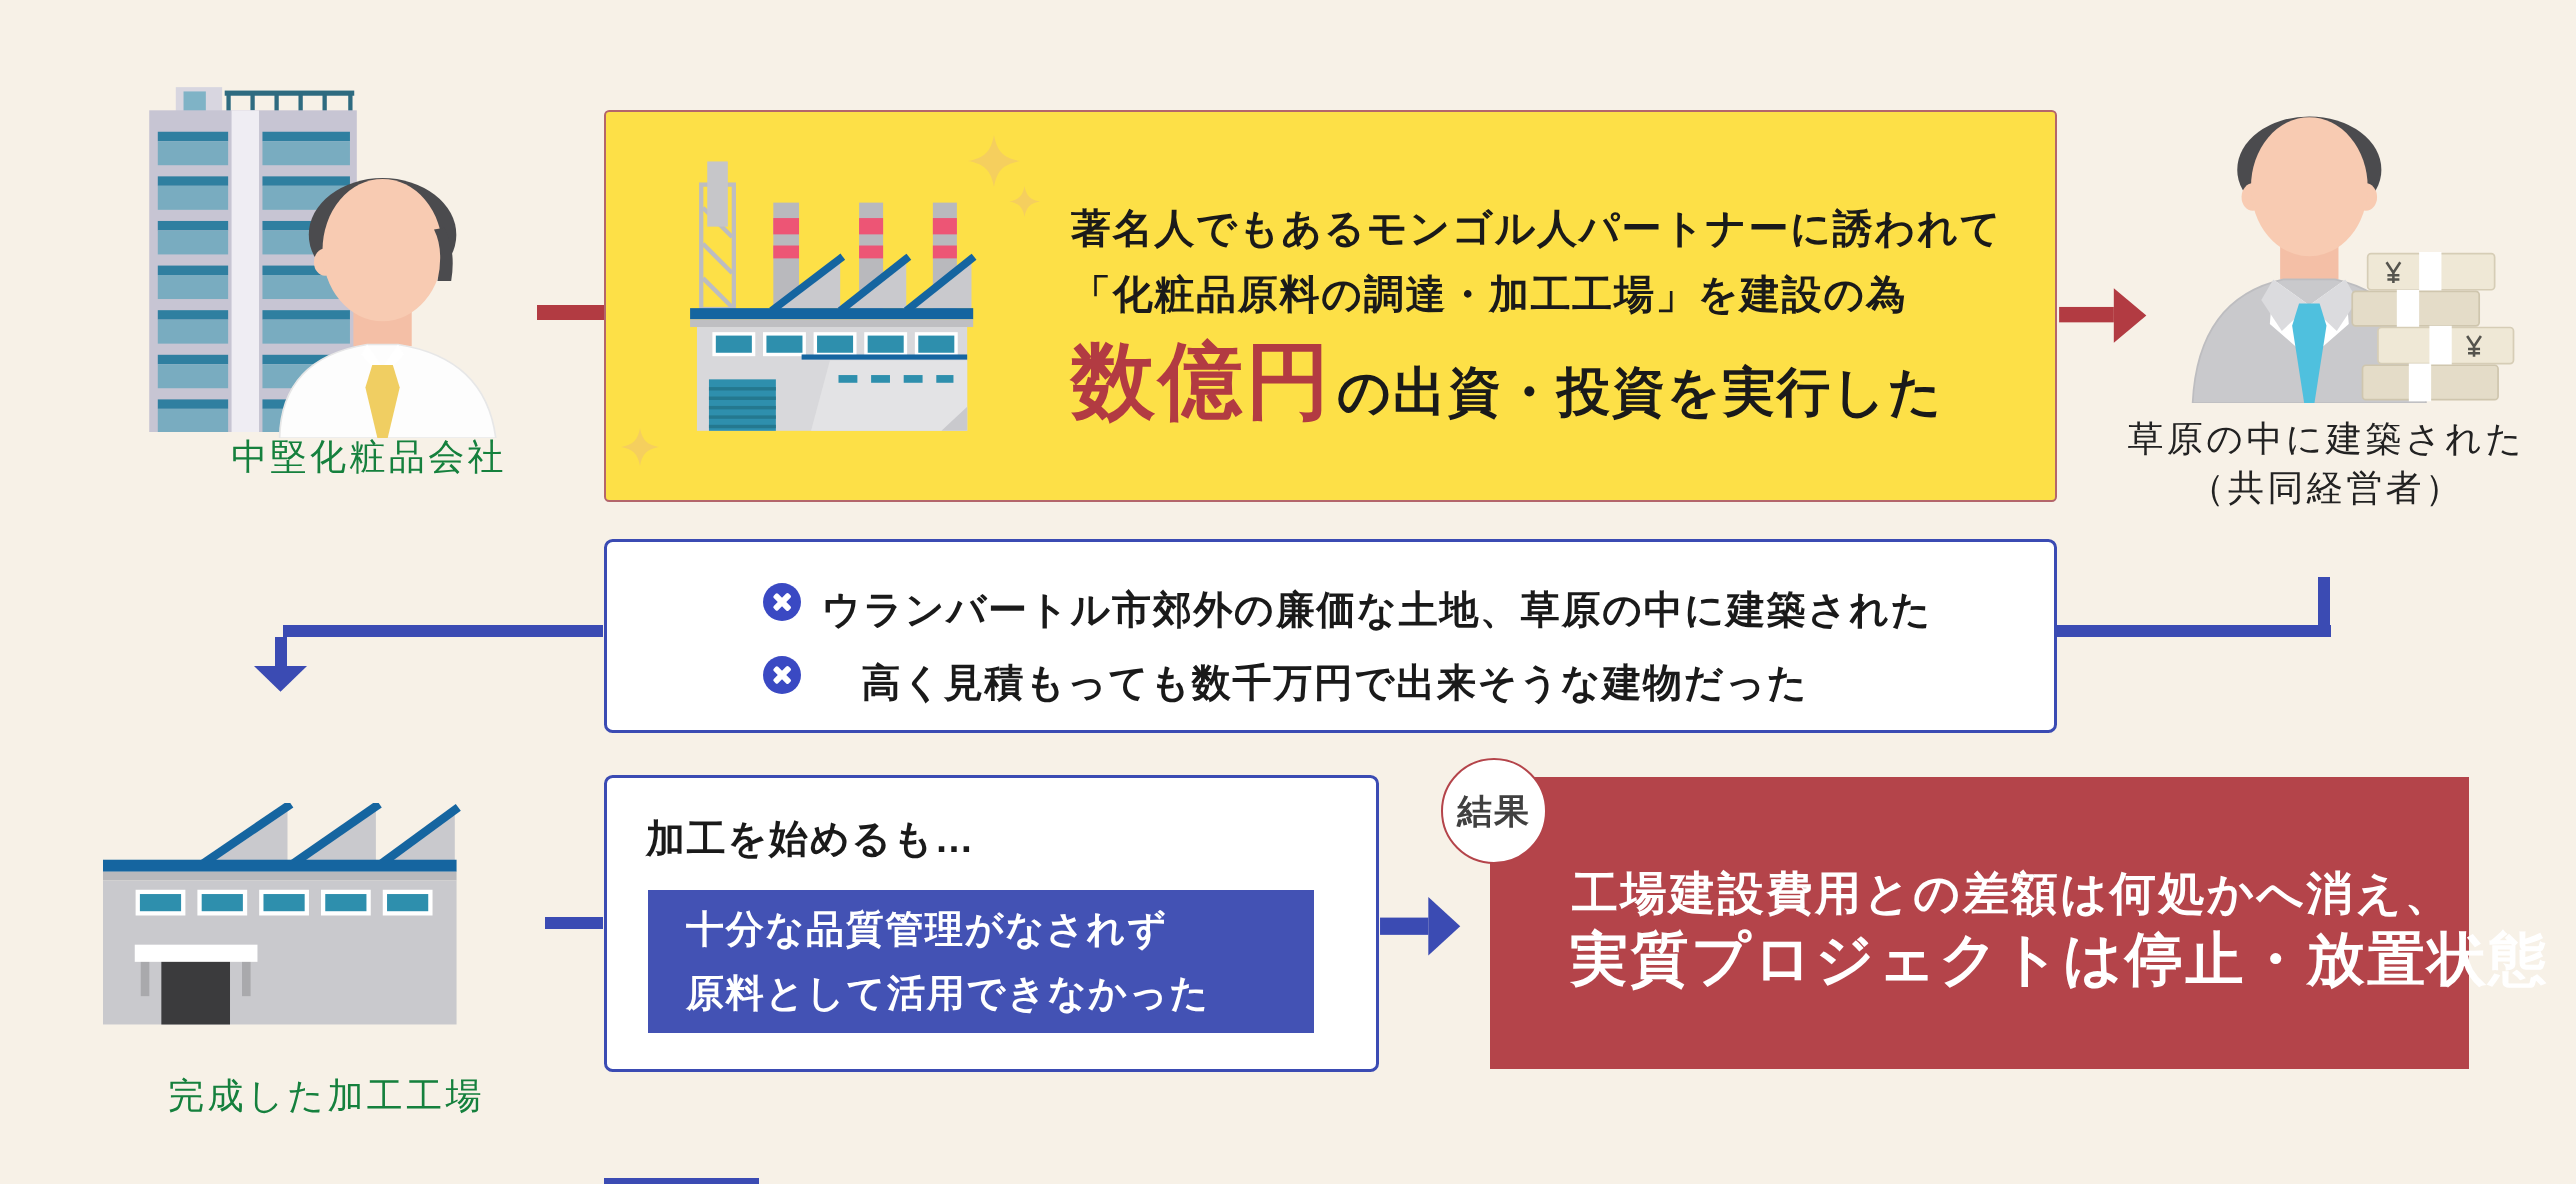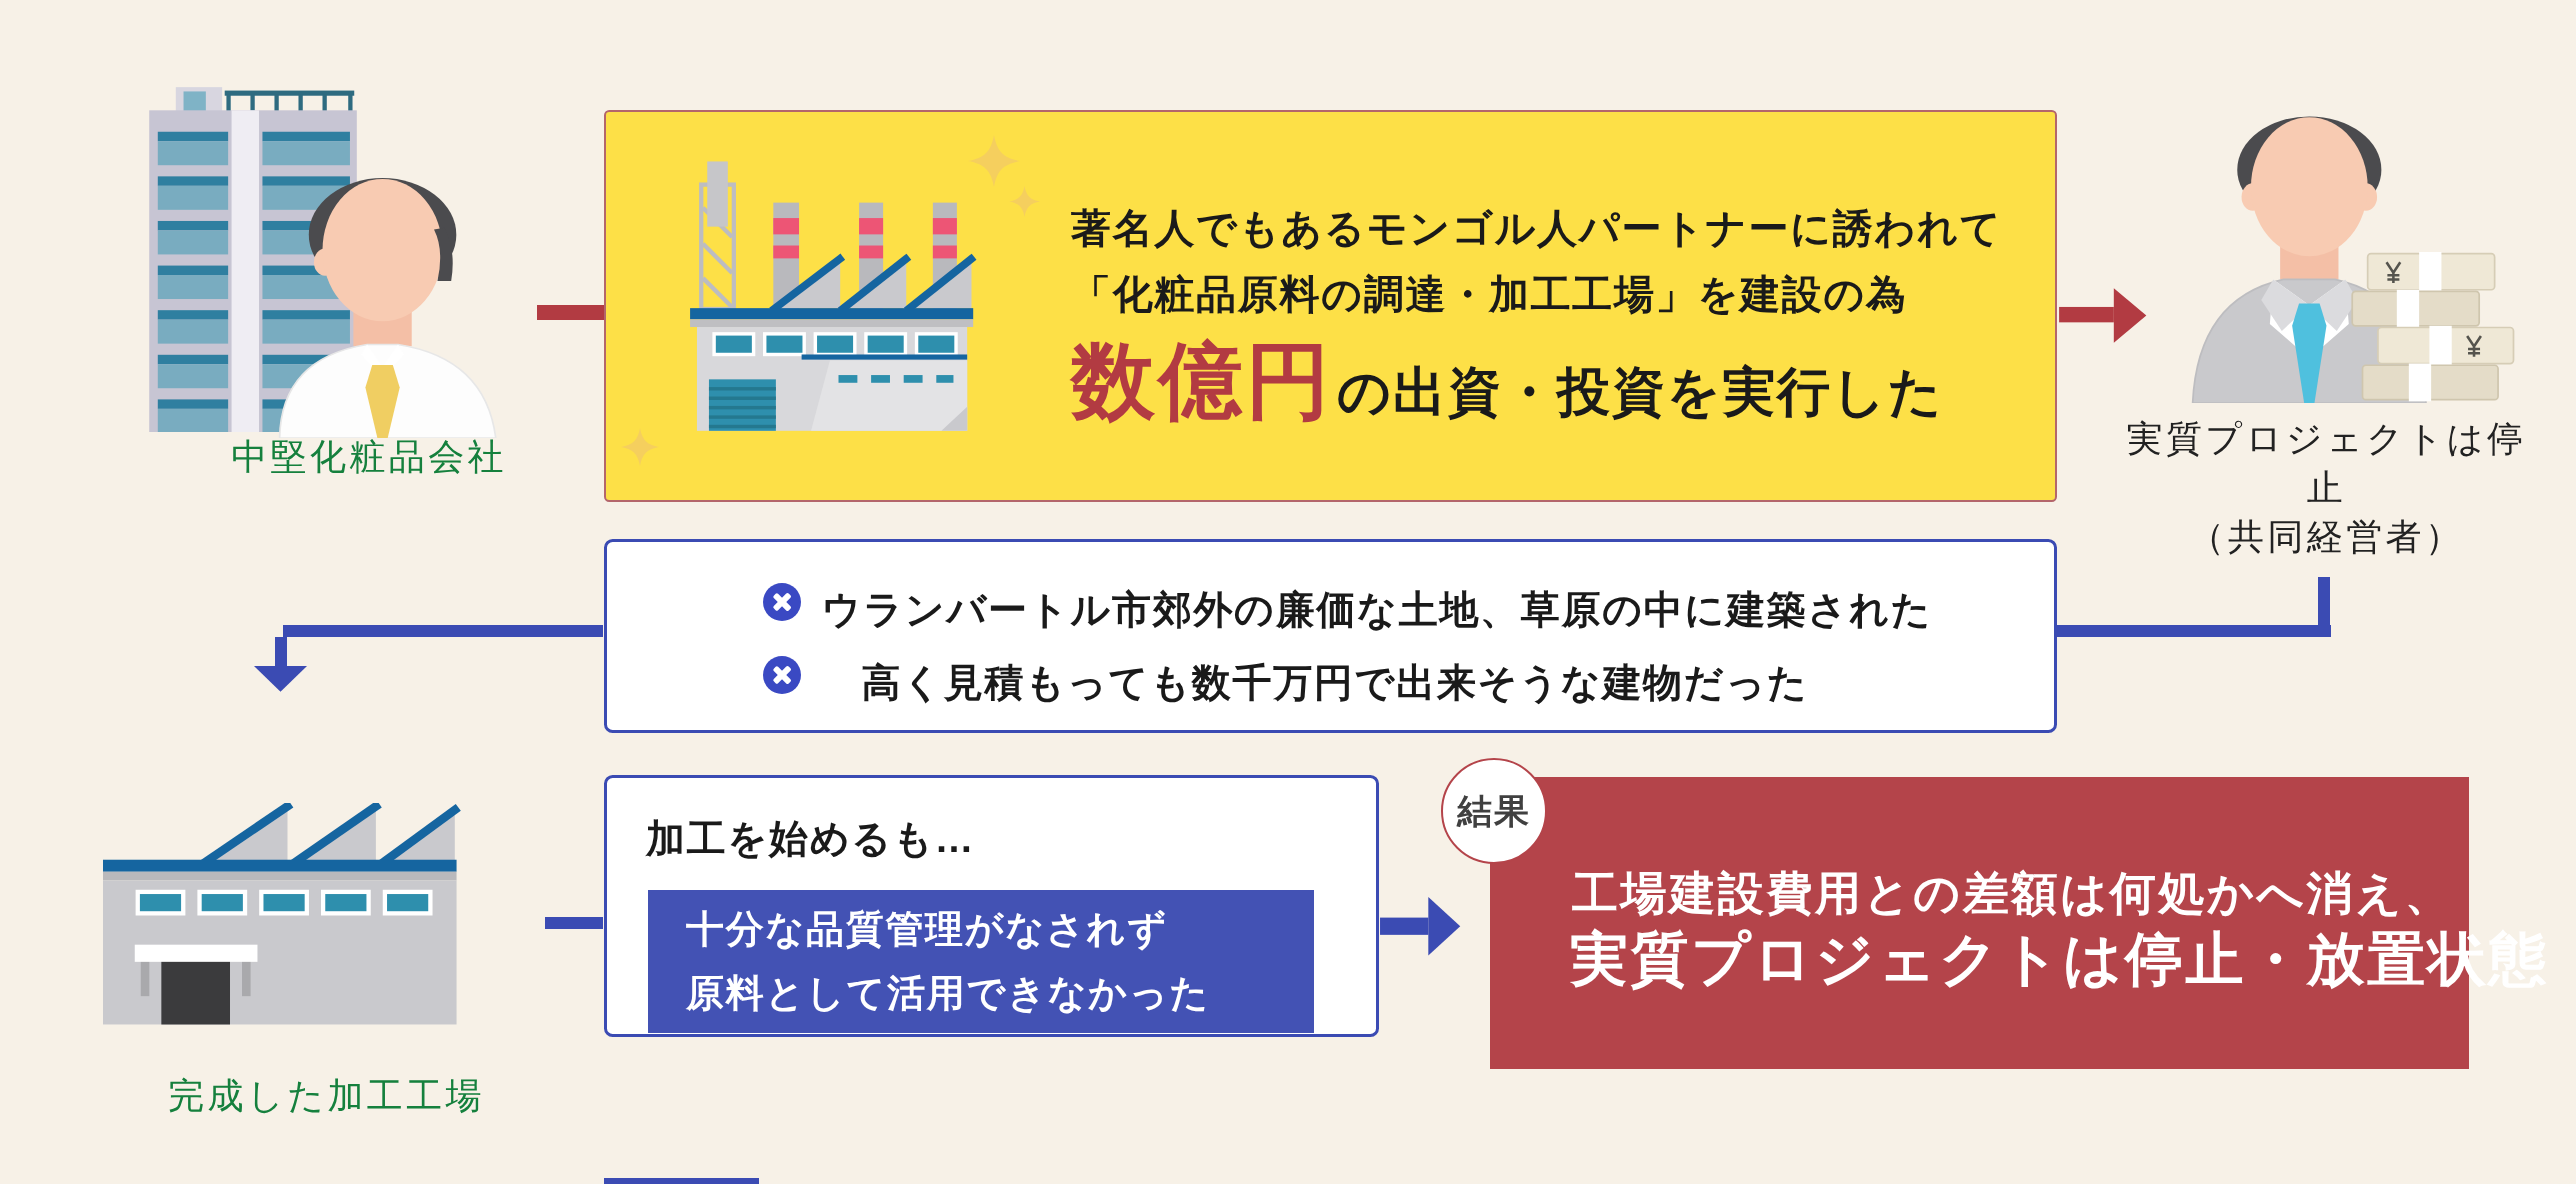--- a/index.html
+++ b/index.html
@@ -49,21 +49,21 @@
     content:"";position:absolute;left:50%;top:50%;
     width:20.6px;height:6px;background:#FFFFFF;border-radius:1.7px;
   }
   .x-circle::before{transform:translate(-50%,-50%) rotate(45deg);}
   .x-circle::after{transform:translate(-50%,-50%) rotate(-45deg);}
   .issue-text{margin-left:20.6px;font-size:39px;font-weight:700;color:#1A1A1A;
     letter-spacing:1.7px;white-space:nowrap;}
 
   
   .process-box{
-    left:604px;top:775px;width:775px;height:262px;
+    left:604px;top:775px;width:775px;height:297px;
     background:#FFFFFF;border:3.4px solid #3B4BB3;border-radius:8.6px;
     box-sizing:border-box;
   }
   .process-title{position:absolute;left:39px;top:34px;
     font-size:39px;font-weight:700;color:#1A1A1A;letter-spacing:1.7px;white-space:nowrap;}
   .process-highlight{
     position:absolute;left:41px;top:112px;width:666px;height:143px;
     background:#4352B4;box-sizing:border-box;padding:6.9px 0 0 38px;
   }
   .process-highlight .hl-line{
@@ -301,21 +301,21 @@
         <rect x="300" y="262" width="26" height="46" fill="#FFFFFF"></rect>
         <path d="M344 274 L352 286 L360 274 M352 286 L352 298 M345 289 L359 289 M345 294 L359 294" stroke="#55544E" stroke-width="3" fill="none"></path>
       </g>
       <g>
         <rect x="222" y="308" width="158" height="40" rx="4" fill="#E4DCC8" stroke="#CFC6AE" stroke-width="2"></rect>
         <rect x="276" y="306" width="26" height="44" fill="#FFFFFF"></rect>
       </g>
     </g>
   </svg>
   <div class="abs partner-label">
-    <div>実質プロジェクトは停止</div>
+    <div>草原の中に建築された</div>
     <div>（共同経営者）</div>
   </div>
 
   <div class="abs blue-bar" style="left:2318px;top:577px;width:12px;height:60px;"></div>
   <div class="abs blue-bar" style="left:2057px;top:625px;width:274px;height:12px;"></div>
 
   <div class="abs issues-box">
     <div class="issue-row issue-row-1">
       <span class="x-circle"></span>
       <span class="issue-text">ウランバートル市郊外の廉価な土地、草原の中に建築された</span>

